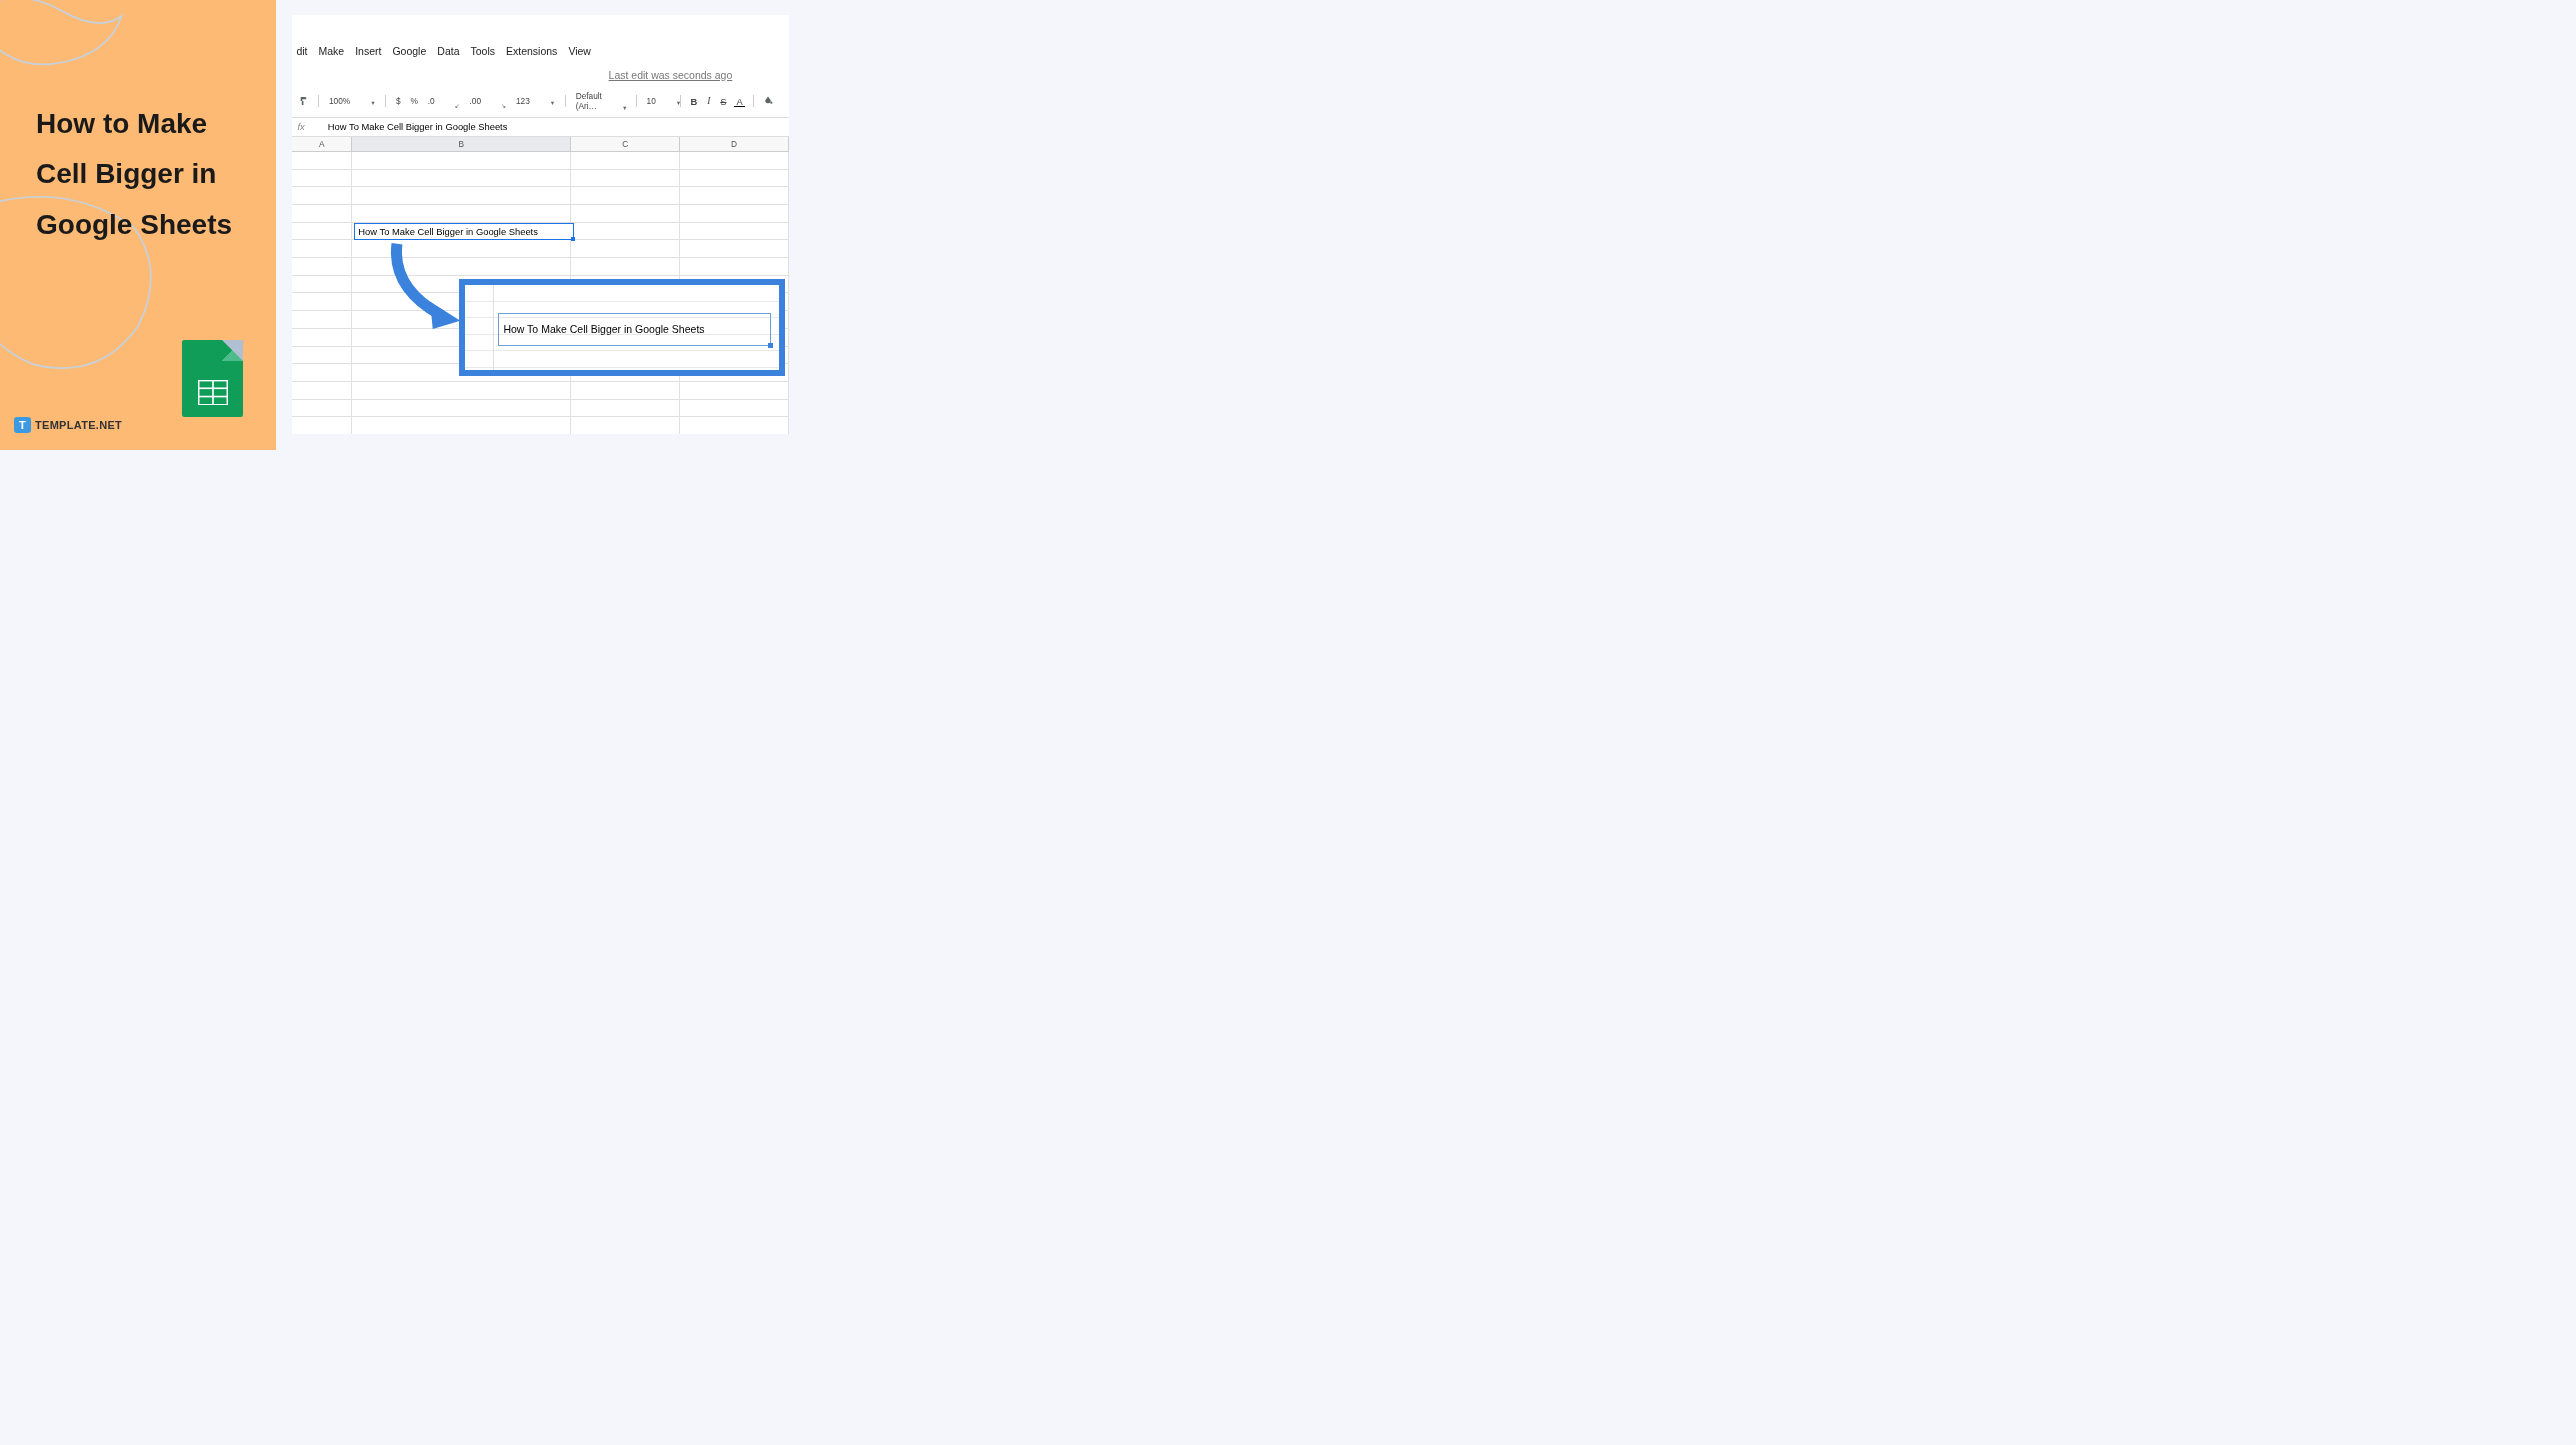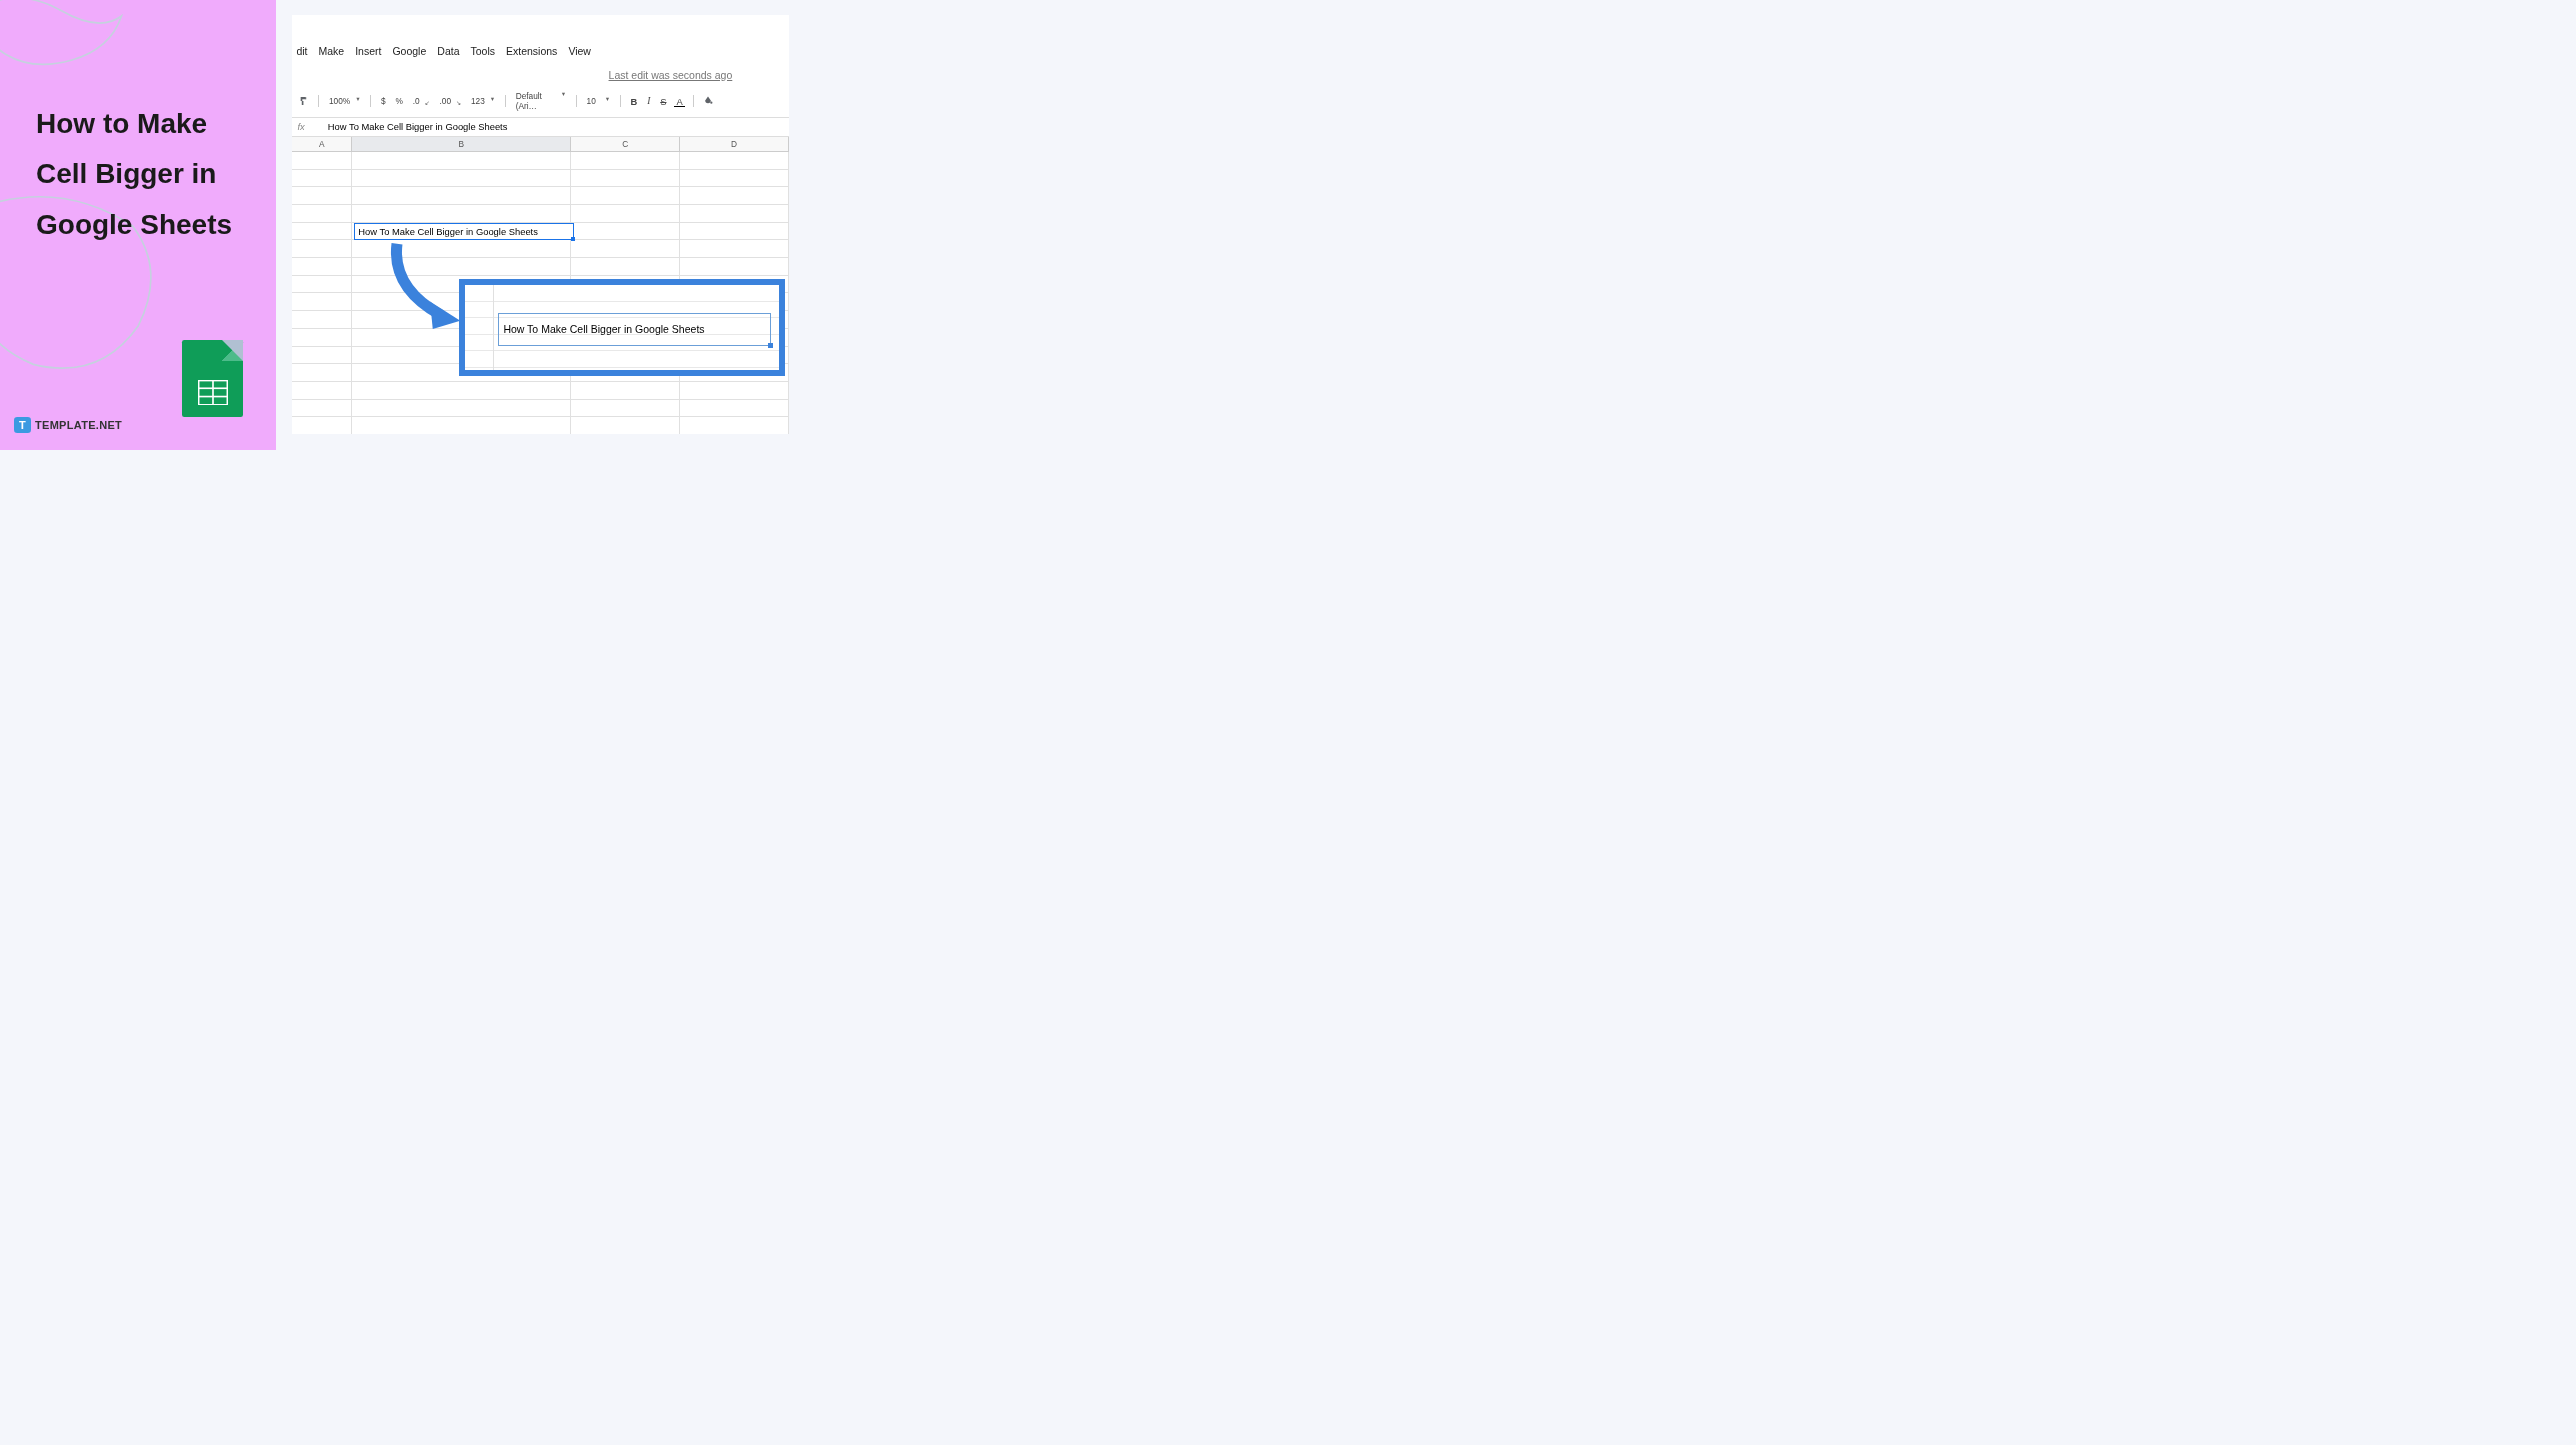--- a/index.html
+++ b/index.html
@@ -10,21 +10,21 @@
   background: #f4f6fb;
   position: relative;
   overflow: hidden;
 }
 .left-panel {
   position: absolute;
   left: 0;
   top: 0;
   width: 276px;
   height: 450px;
-  background: #f0abfc;
+  background: #fdba74;
   overflow: hidden;
 }
 .squiggle1 {
   position: absolute;
   top: -16.6px;
   left: -22px;
   width: 155px;
   height: 110px;
 }
 .squiggle2 {
@@ -148,22 +148,22 @@
   font-size: 8.3px;
 }
 .tb-divider {
   width: 0.6px;
   height: 12px;
   background: #ccc;
   margin: 0 2.2px;
 }
 .tb-btn {
   display: flex;
-  align-items: flex-start;
-  gap: 5px;
+  align-items: flex-end;
+  gap: 20px;
   padding: 1.1px 2.2px;
   cursor: pointer;
   color: #444;
 }
 .dropdown-arrow {
   font-size: 5.5px;
   color: #666;
 }
 .tb-bold { font-weight: bold; font-size: 9.4px; }
 .tb-italic { font-style: italic; font-family: Georgia, serif; font-size: 9.4px; }

